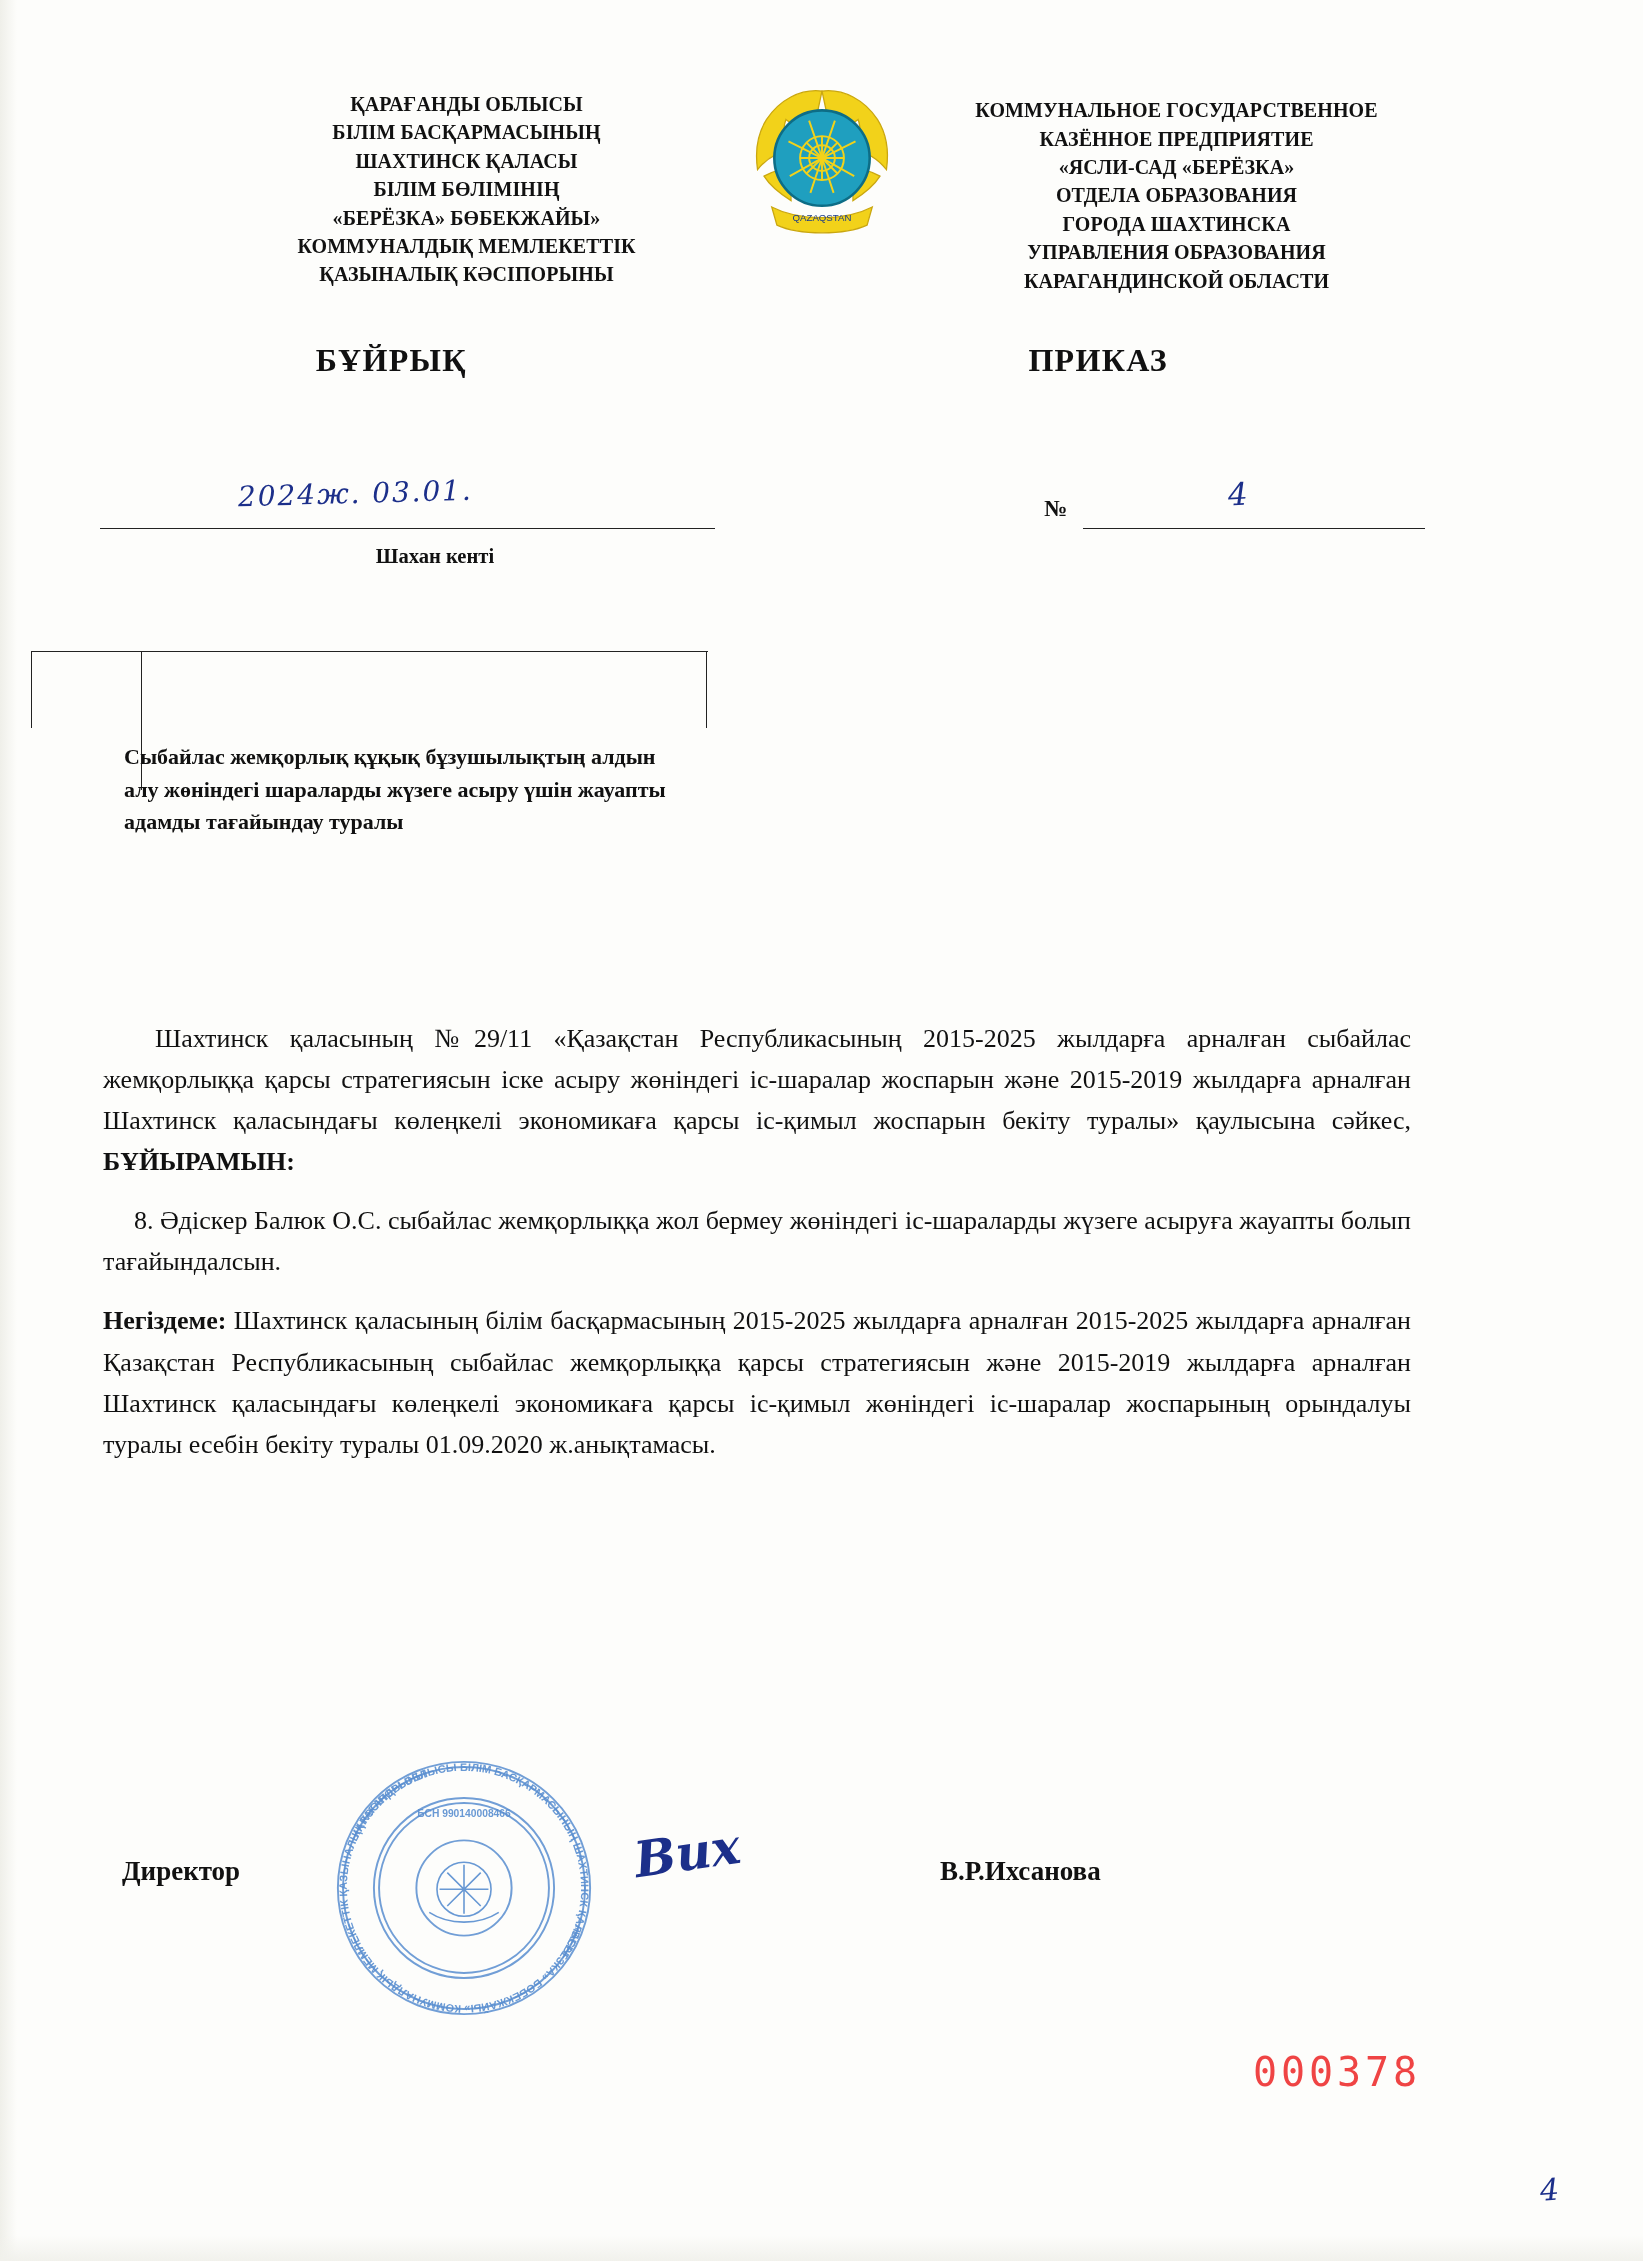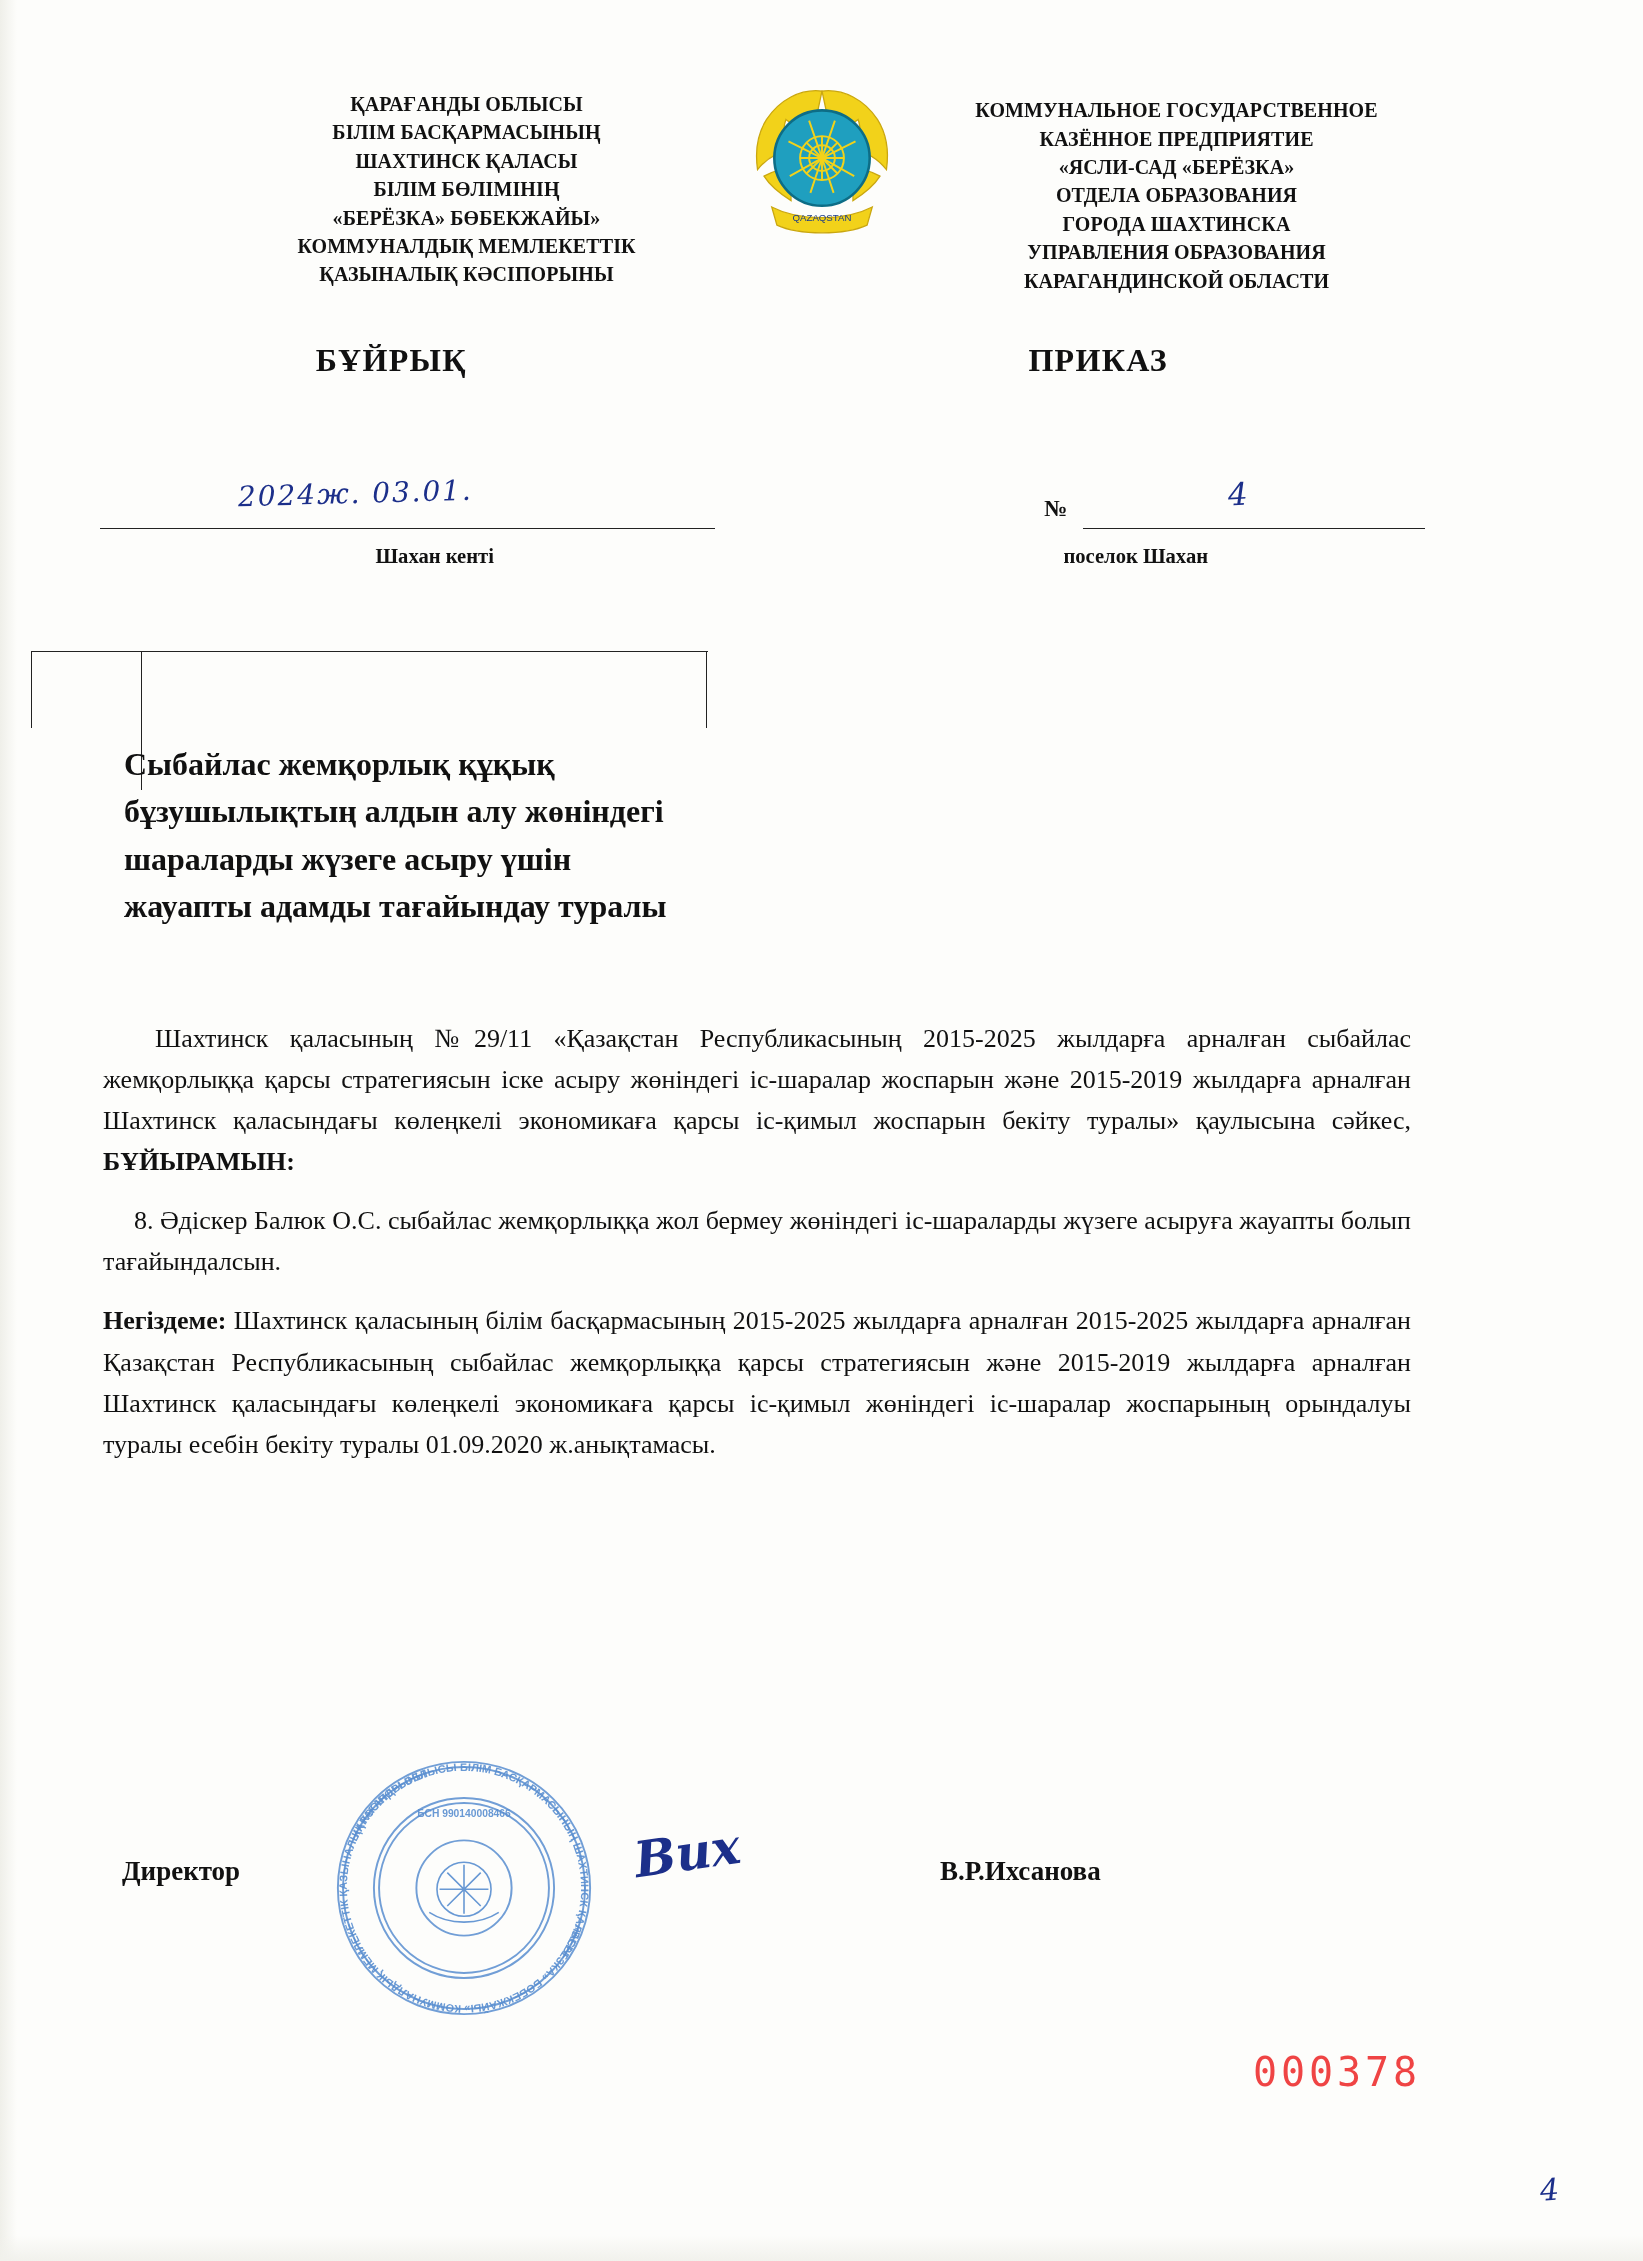--- a/index.html
+++ b/index.html
@@ -180,21 +180,21 @@
   .bracket .vl-right {
     position: absolute; left: 675px; top: 0;
     height: 77px; border-left: 1.9px solid #222;
   }
 
   .subject {
     position: absolute;
     left: 124px;
     top: 741px;
     width: 554px;
-    font-size: 32px;
+    font-size: 22px;
     font-weight: bold;
     line-height: 1.48;
   }
 
   
   .body-text {
     position: absolute;
     left: 103px;
     top: 1018px;
     width: 1308px;
@@ -343,21 +343,20 @@
   <div class="dateline">
     <div class="date-rule"></div>
     <div class="date-hand">2024ж. 03.01.</div>
     <div class="num-label">№</div>
     <div class="num-rule"></div>
     <div class="num-hand">4</div>
   </div>
 
   <div class="place-row">
     <div class="place-kaz">Шахан кенті</div>
-    <div class="place-rus">поселок Шахан</div>
   </div>
 
   <div class="bracket">
     <div class="top"></div>
     <div class="vl-out"></div>
     <div class="vl-in"></div>
     <div class="vl-right"></div>
   </div>
 
   <div class="subject">Сыбайлас жемқорлық құқық бұзушылықтың алдын алу жөніндегі шараларды жүзеге асыру үшін жауапты адамды тағайындау туралы</div>

